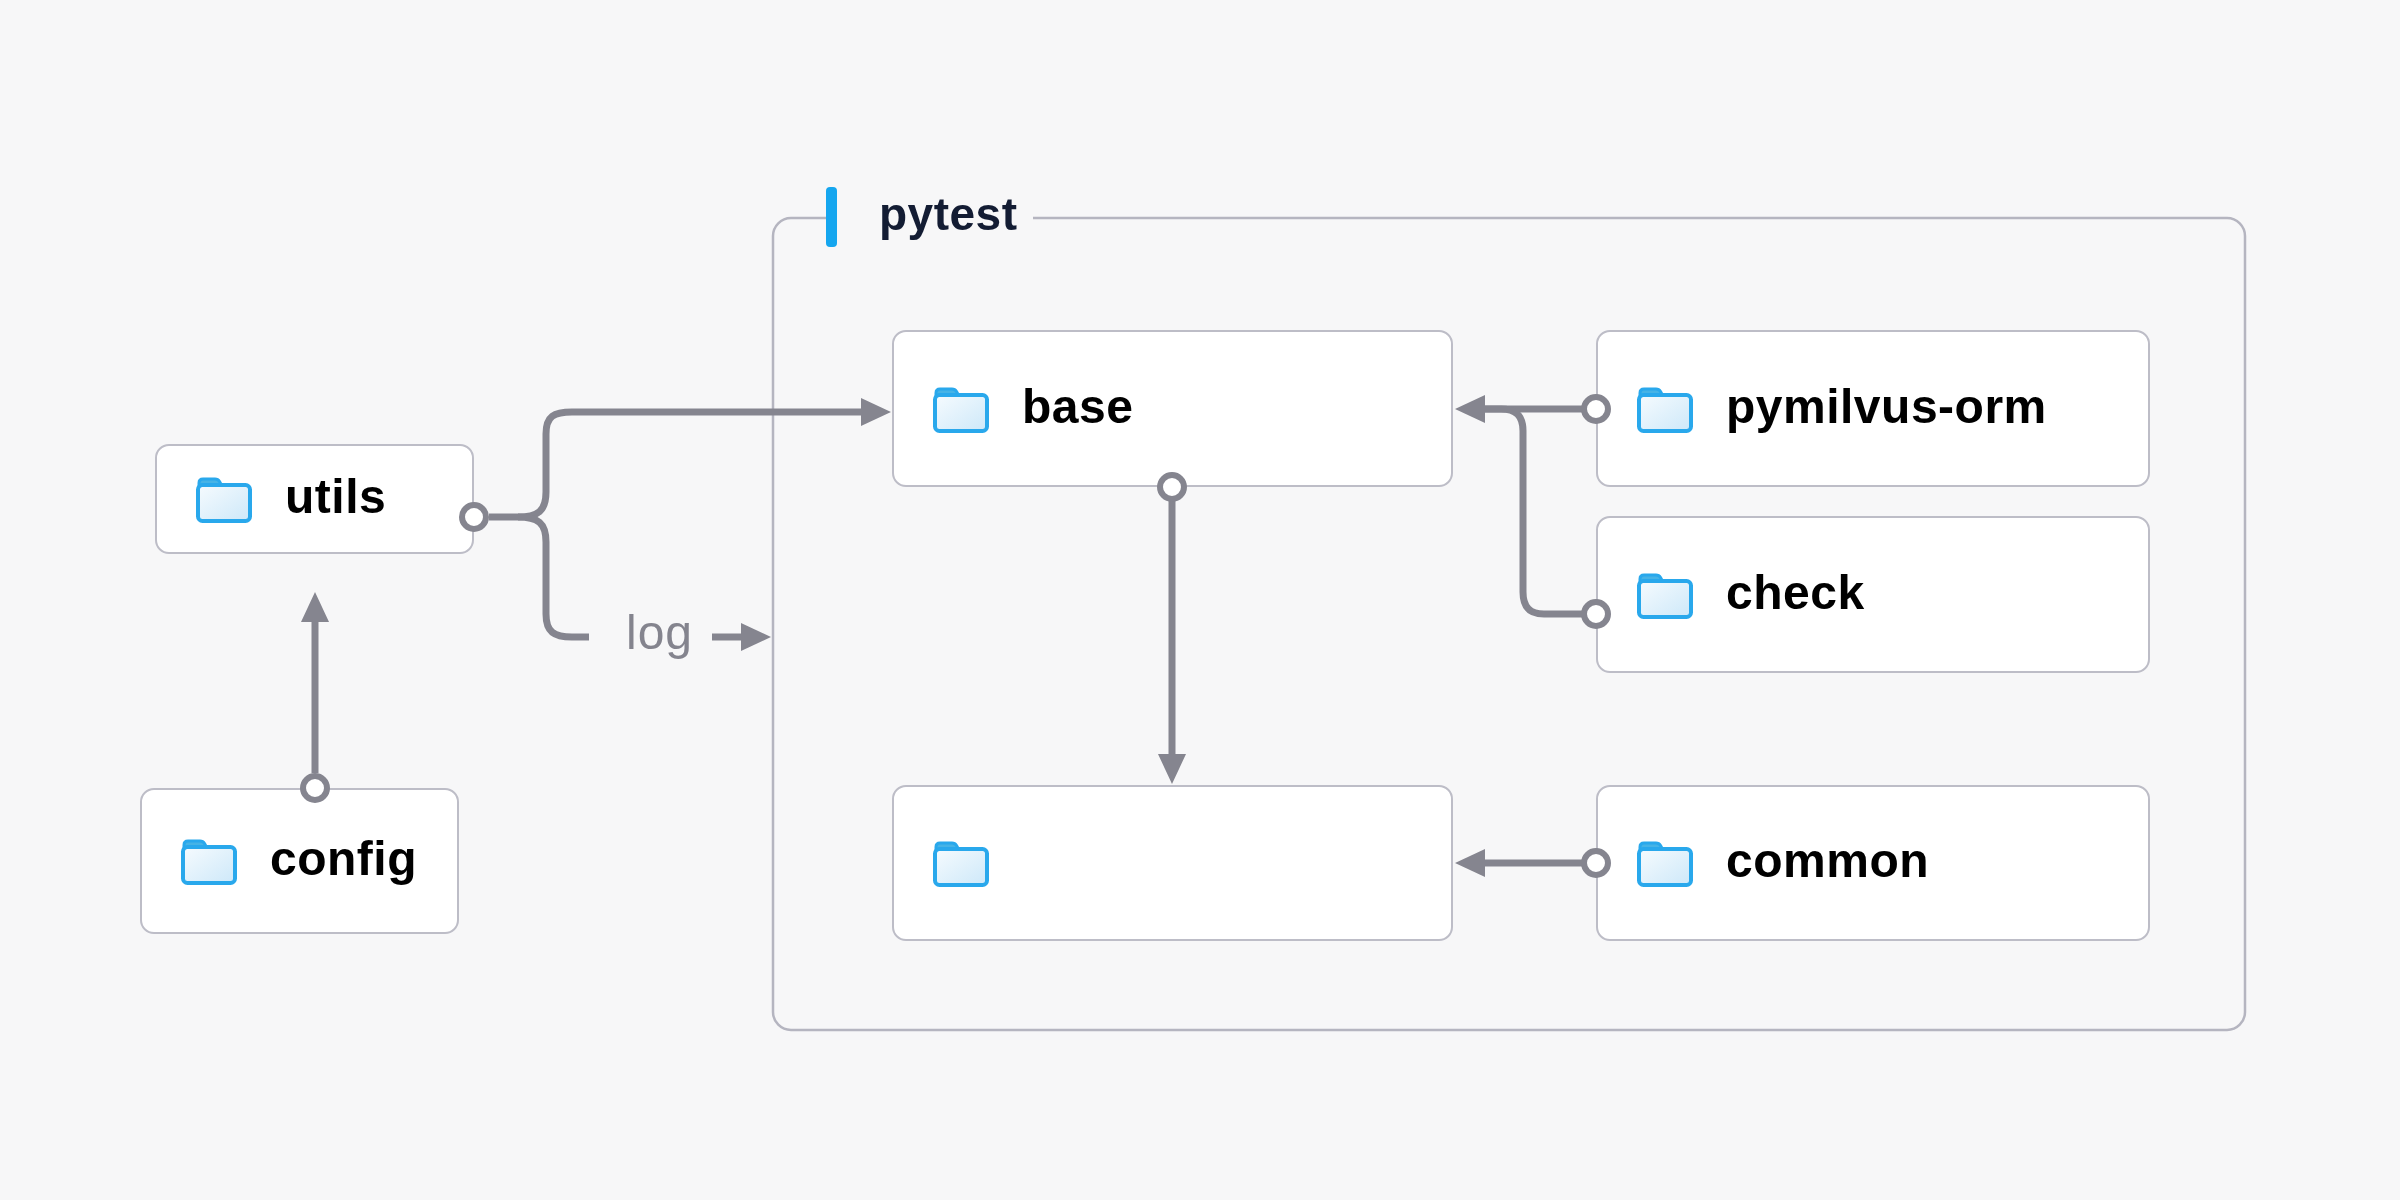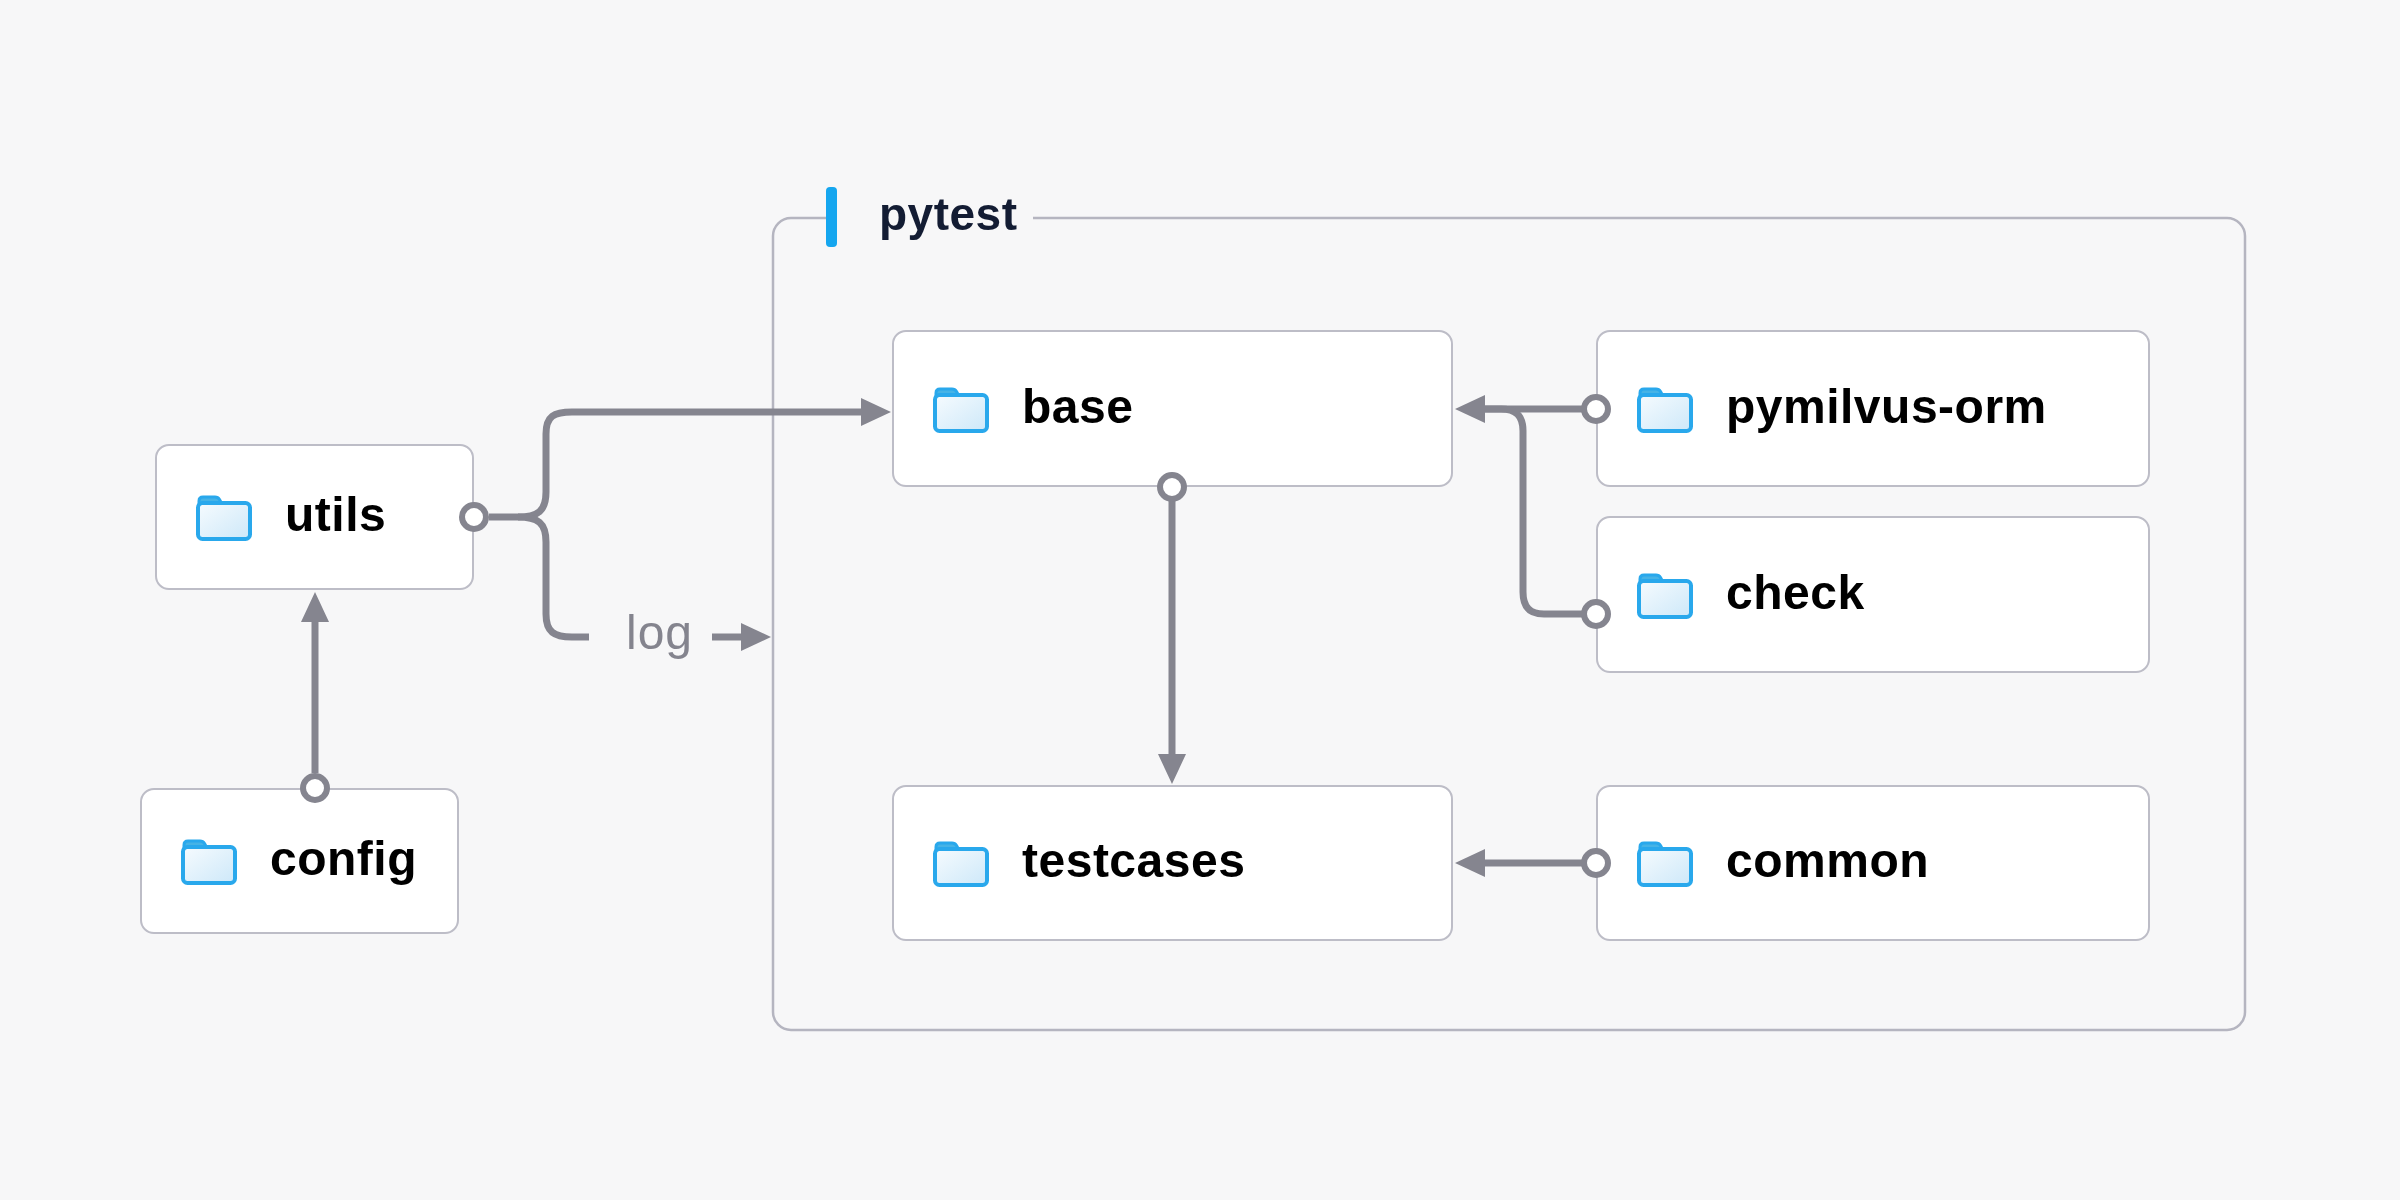--- a/index.html
+++ b/index.html
@@ -70,21 +70,21 @@
 
   <svg id="border-layer" class="layer">
     <rect x="773" y="218" width="1472" height="812" rx="18" fill="none" stroke="#B5B5C0" stroke-width="2.5"></rect>
   </svg>
 
   <div class="group-label">
     <span class="accent-bar"></span>
     <span class="group-label-text">pytest</span>
   </div>
 
-  <div class="node" style="left:155px; top:444px; width:319px; height:146px">
+  <div class="node" style="left:155px; top:444px; width:319px; height:110px">
     <svg class="folder" width="62" height="50" viewBox="0 0 62 50">
       <path d="M6 14 V9 Q6 5 10 5 H22 Q25 5 26.5 7.5 L30 14 Z" fill="#46B3E6" stroke="#29A8EC" stroke-width="3" stroke-linejoin="round"></path>
       <rect x="5" y="11" width="52" height="36" rx="4.5" fill="url(#folderGrad)" stroke="#29A8EC" stroke-width="4"></rect>
     </svg>
     <span class="node-label">utils</span>
   </div>
 
   <div class="node" style="left:140px; top:788px; width:319px; height:146px">
     <svg class="folder" width="62" height="50" viewBox="0 0 62 50">
       <path d="M6 14 V9 Q6 5 10 5 H22 Q25 5 26.5 7.5 L30 14 Z" fill="#46B3E6" stroke="#29A8EC" stroke-width="3" stroke-linejoin="round"></path>
@@ -115,21 +115,20 @@
       <rect x="5" y="11" width="52" height="36" rx="4.5" fill="url(#folderGrad)" stroke="#29A8EC" stroke-width="4"></rect>
     </svg>
     <span class="node-label">check</span>
   </div>
 
   <div class="node" style="left:892px; top:785px; width:561px; height:156px">
     <svg class="folder" width="62" height="50" viewBox="0 0 62 50">
       <path d="M6 14 V9 Q6 5 10 5 H22 Q25 5 26.5 7.5 L30 14 Z" fill="#46B3E6" stroke="#29A8EC" stroke-width="3" stroke-linejoin="round"></path>
       <rect x="5" y="11" width="52" height="36" rx="4.5" fill="url(#folderGrad)" stroke="#29A8EC" stroke-width="4"></rect>
     </svg>
-    <span class="node-label">testcases</span>
   </div>
 
   <div class="node" style="left:1596px; top:785px; width:554px; height:156px">
     <svg class="folder" width="62" height="50" viewBox="0 0 62 50">
       <path d="M6 14 V9 Q6 5 10 5 H22 Q25 5 26.5 7.5 L30 14 Z" fill="#46B3E6" stroke="#29A8EC" stroke-width="3" stroke-linejoin="round"></path>
       <rect x="5" y="11" width="52" height="36" rx="4.5" fill="url(#folderGrad)" stroke="#29A8EC" stroke-width="4"></rect>
     </svg>
     <span class="node-label">common</span>
   </div>
 

